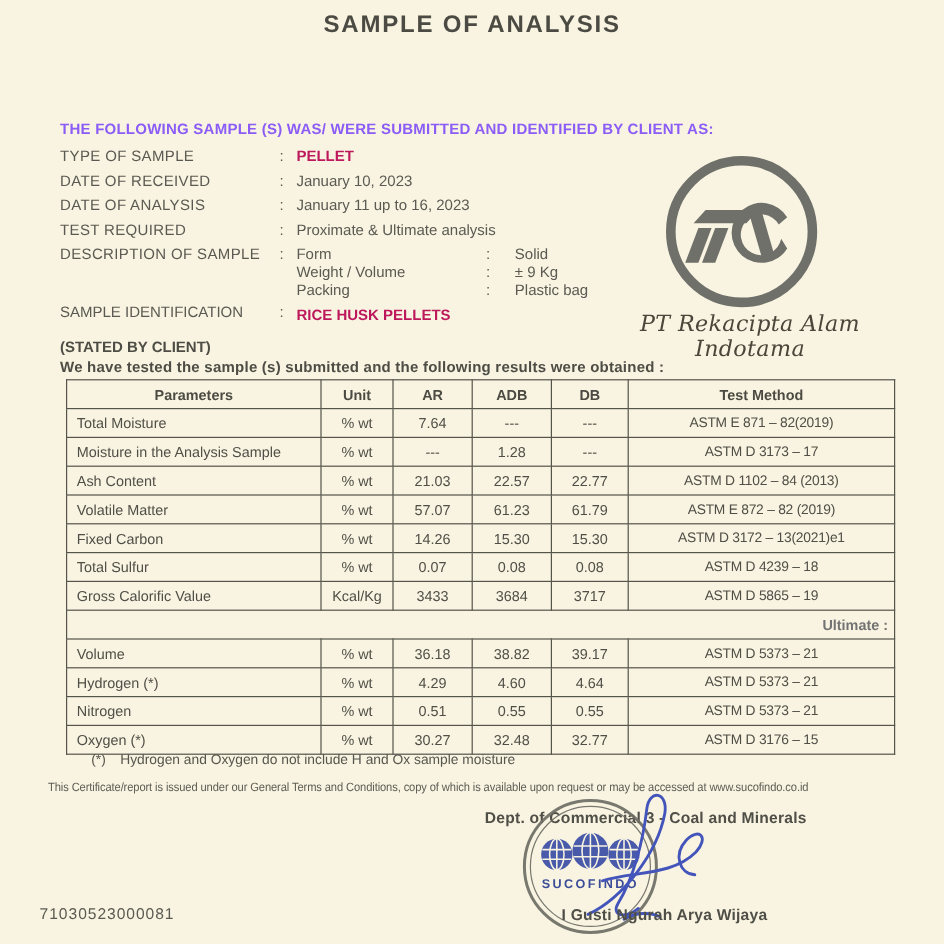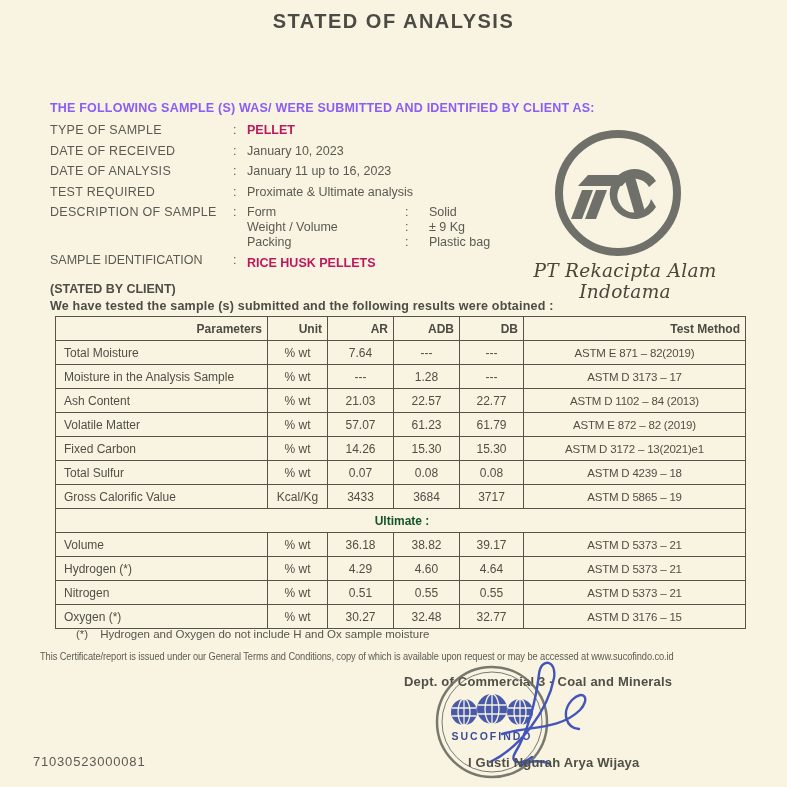--- a/index.html
+++ b/index.html
@@ -46,25 +46,25 @@
   table.results{
     position:absolute;left:55px;top:316px;width:690px;
     border-collapse:collapse;table-layout:fixed;
     font-size:12px;color:#504f47;
   }
   table.results td,table.results th{
     border:1.5px solid #55544b;
     padding:2px 5px;height:19px;
     text-align:center;overflow:hidden;white-space:nowrap;
   }
-  table.results th{font-weight:bold;color:#4c4b43;text-align:right;}
+  table.results th{font-weight:bold;color:#4c4b43;}
   table.results td.cell-param{text-align:left;padding-left:8px;}
   table.results td.cell-method{font-size:11.5px;letter-spacing:-.2px;}
   table.results td.section{
-    text-align:center;font-weight:bold;padding-left:8px;color:#14532d;
+    text-align:right;font-weight:bold;padding-left:8px;color:#737373;
   }
   col.c-param{width:212px;} col.c-unit{width:60px;}
   col.c-ar{width:66px;} col.c-adb{width:66px;} col.c-db{width:64px;}
   col.c-method{width:222px;}
 
   .footnote{
     position:absolute;left:40px;top:628px;
     font-size:11.5px;color:#57564e;margin-left:36px;
   }
   .footnote .mark{margin-right:12px;}
@@ -99,21 +99,21 @@
 
   
   .stamp{position:absolute;left:430px;top:660px;width:124px;height:124px;opacity:.92;}
   .signature{position:absolute;left:468px;top:648px;width:150px;height:130px;}
 </style>
 </head>
 <body>
 
 <div class="page">
 
-  <div class="title">STATED OF ANALYSIS</div>
+  <div class="title">SAMPLE OF ANALYSIS</div>
 
   <div class="info">
     <div class="intro">THE FOLLOWING SAMPLE (S) WAS/ WERE SUBMITTED AND IDENTIFIED BY CLIENT AS:</div>
 
     <div class="irow">
       <span class="lbl">TYPE OF SAMPLE</span>
       <span class="colon">:</span>
       <span class="val bold">PELLET</span>
     </div>
     <div class="irow">

